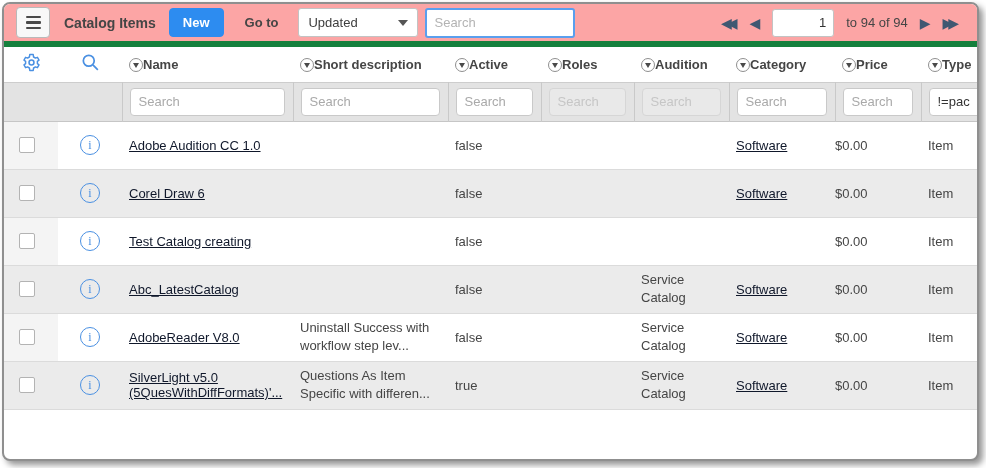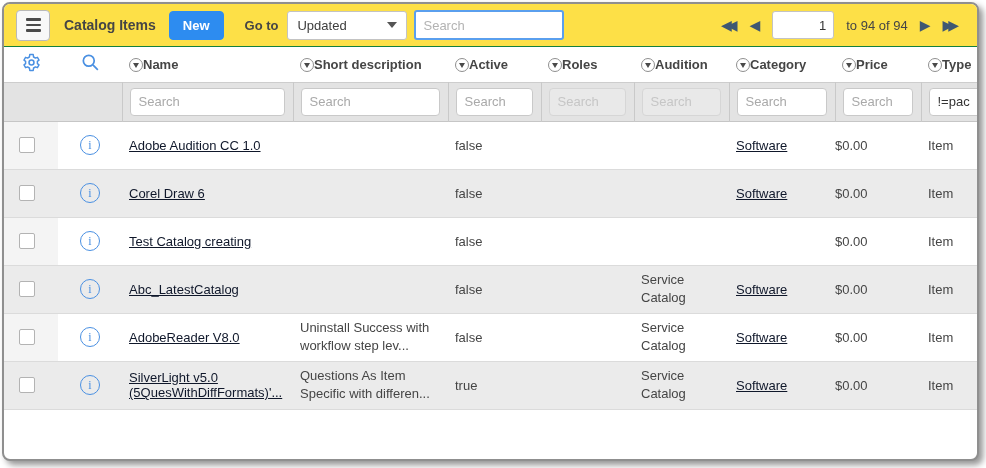--- a/index.html
+++ b/index.html
@@ -3,32 +3,32 @@
 <meta charset="utf-8">
 <style>
   * { box-sizing: border-box; margin: 0; padding: 0; }
   html,body { width: 986px; height: 468px; background: #fff; overflow: hidden;
     font-family: "Liberation Sans", sans-serif; }
   .frame { position: absolute; left: 2px; top: 2px; width: 977px; height: 459px;
     background: #fff; border: 2px solid #8f8f8f; border-radius: 8px;
     box-shadow: 4px 4px 6px rgba(0,0,0,0.42); overflow: hidden; }
 
   
-  .header-band { height: 43px; background: #fde047; border-bottom: 1px solid #15803d;
+  .header-band { height: 43px; background: #fca5a5; border-bottom: 6px solid #15803d;
     display: flex; align-items: center; padding: 0 14px 0 12px; }
   .burger-btn { width: 34px; height: 31px; background: #f8f8f8; border: 1px solid #b9b9b9;
     border-radius: 4px; display: flex; flex-direction: column; justify-content: center;
     align-items: center; gap: 3px; cursor: pointer; }
   .burger-btn i { display: block; width: 15px; height: 2.5px; background: #4a4a4a; border-radius: 1px; }
   .list-title { font-size: 14px; font-weight: bold; color: #454545; margin: 0 13px 0 14px; }
   .new-btn { background: #2d8cf0; color: #fff; font-size: 13px; font-weight: bold;
     border: 1px solid #2d8cf0; border-radius: 4px; padding: 6px 13px; cursor: pointer; }
   .goto-label { font-size: 13px; font-weight: bold; color: #454545; margin-left: 21px; }
   .select-box { width: 120px; height: 29px; background: #fff; border: 1px solid #c3c3c3;
-    border-radius: 3px; margin-left: 9px; display: flex; align-items: center;
+    border-radius: 3px; margin-left: 20px; display: flex; align-items: center;
     padding: 0 9px; font-size: 13px; color: #3d3d3d; cursor: pointer; }
   .select-box .sel-text { flex: 1; }
   .sel-caret { width: 0; height: 0; border-left: 5px solid transparent;
     border-right: 5px solid transparent; border-top: 6px solid #555; }
   .hdr-search { width: 150px; height: 30px; margin-left: 7px; border: 2px solid #5a9fee;
     border-radius: 3px; font-size: 13px; color: #333; padding: 0 7px; outline: none;
     font-family: "Liberation Sans", sans-serif; }
   .hdr-search::placeholder { color: #b3b3b3; }
   .spacer { flex: 1; }
   .pager { display: flex; align-items: center; gap: 12px; margin-right: 4px; }

